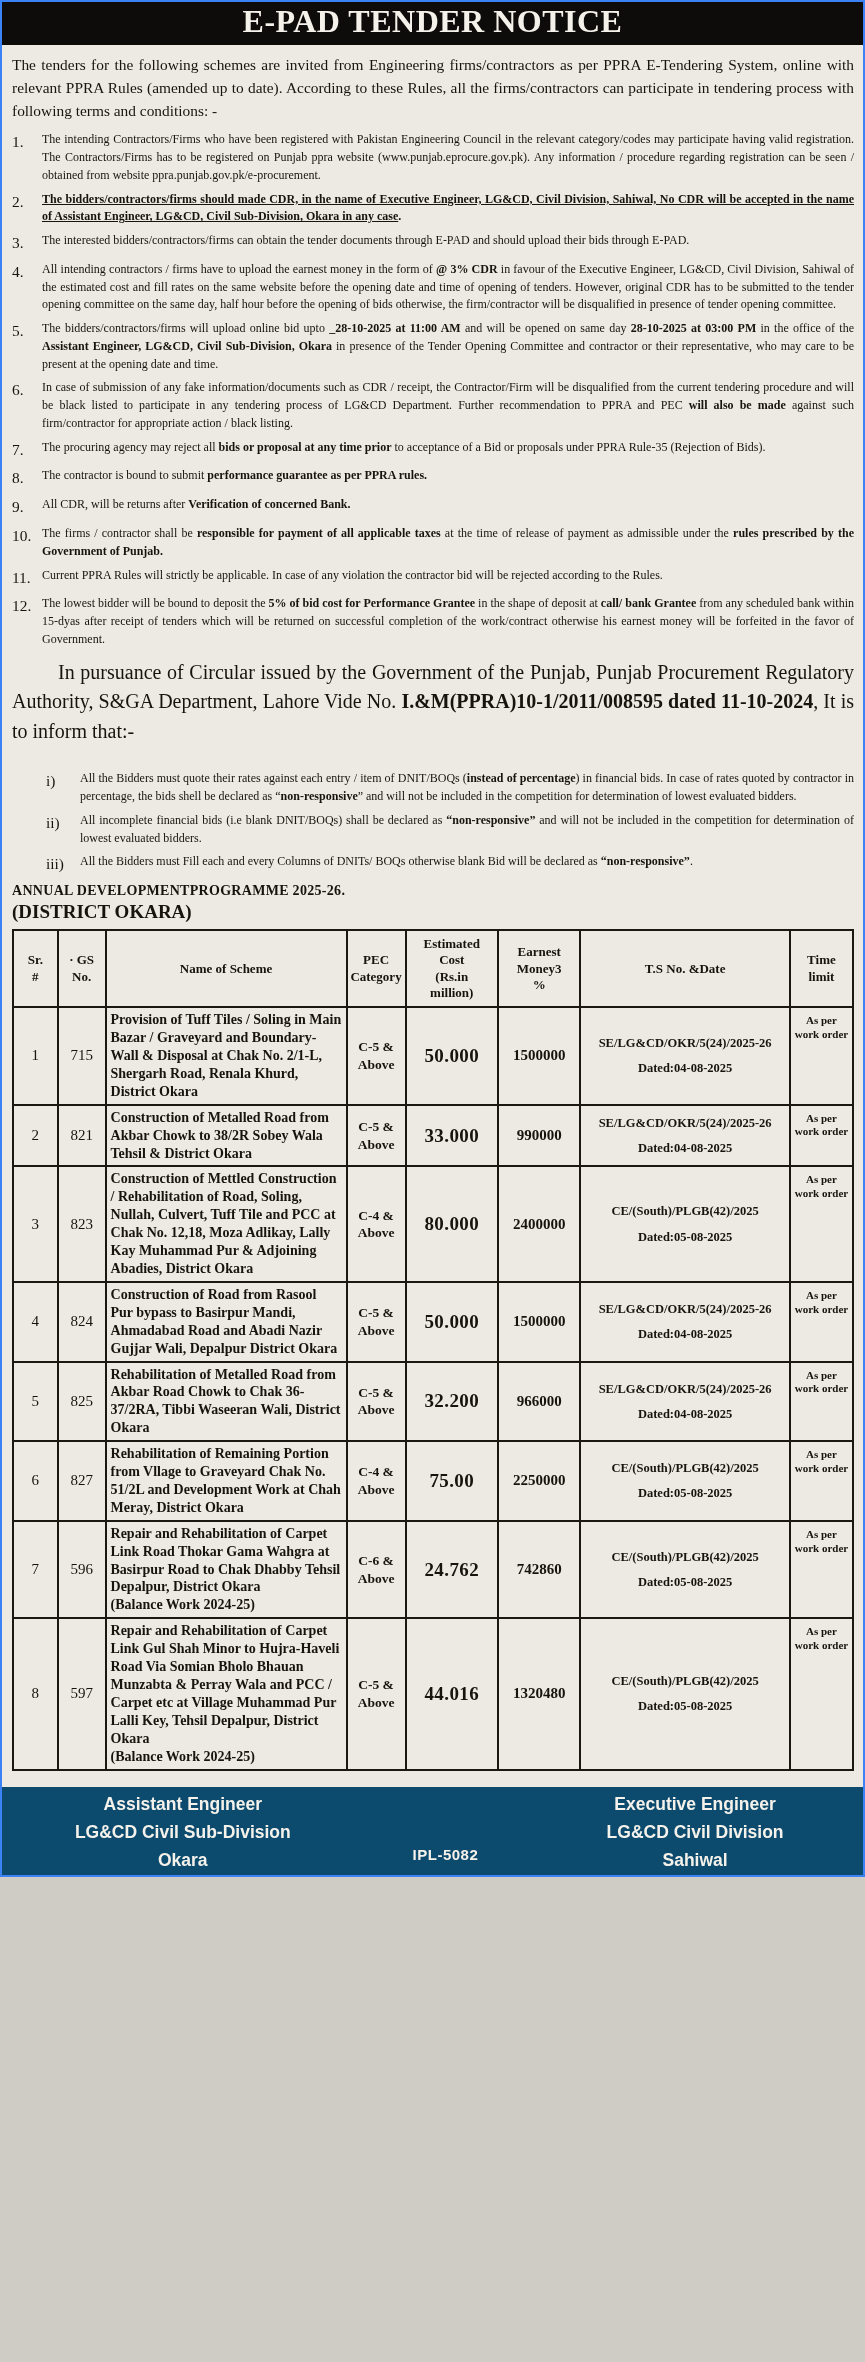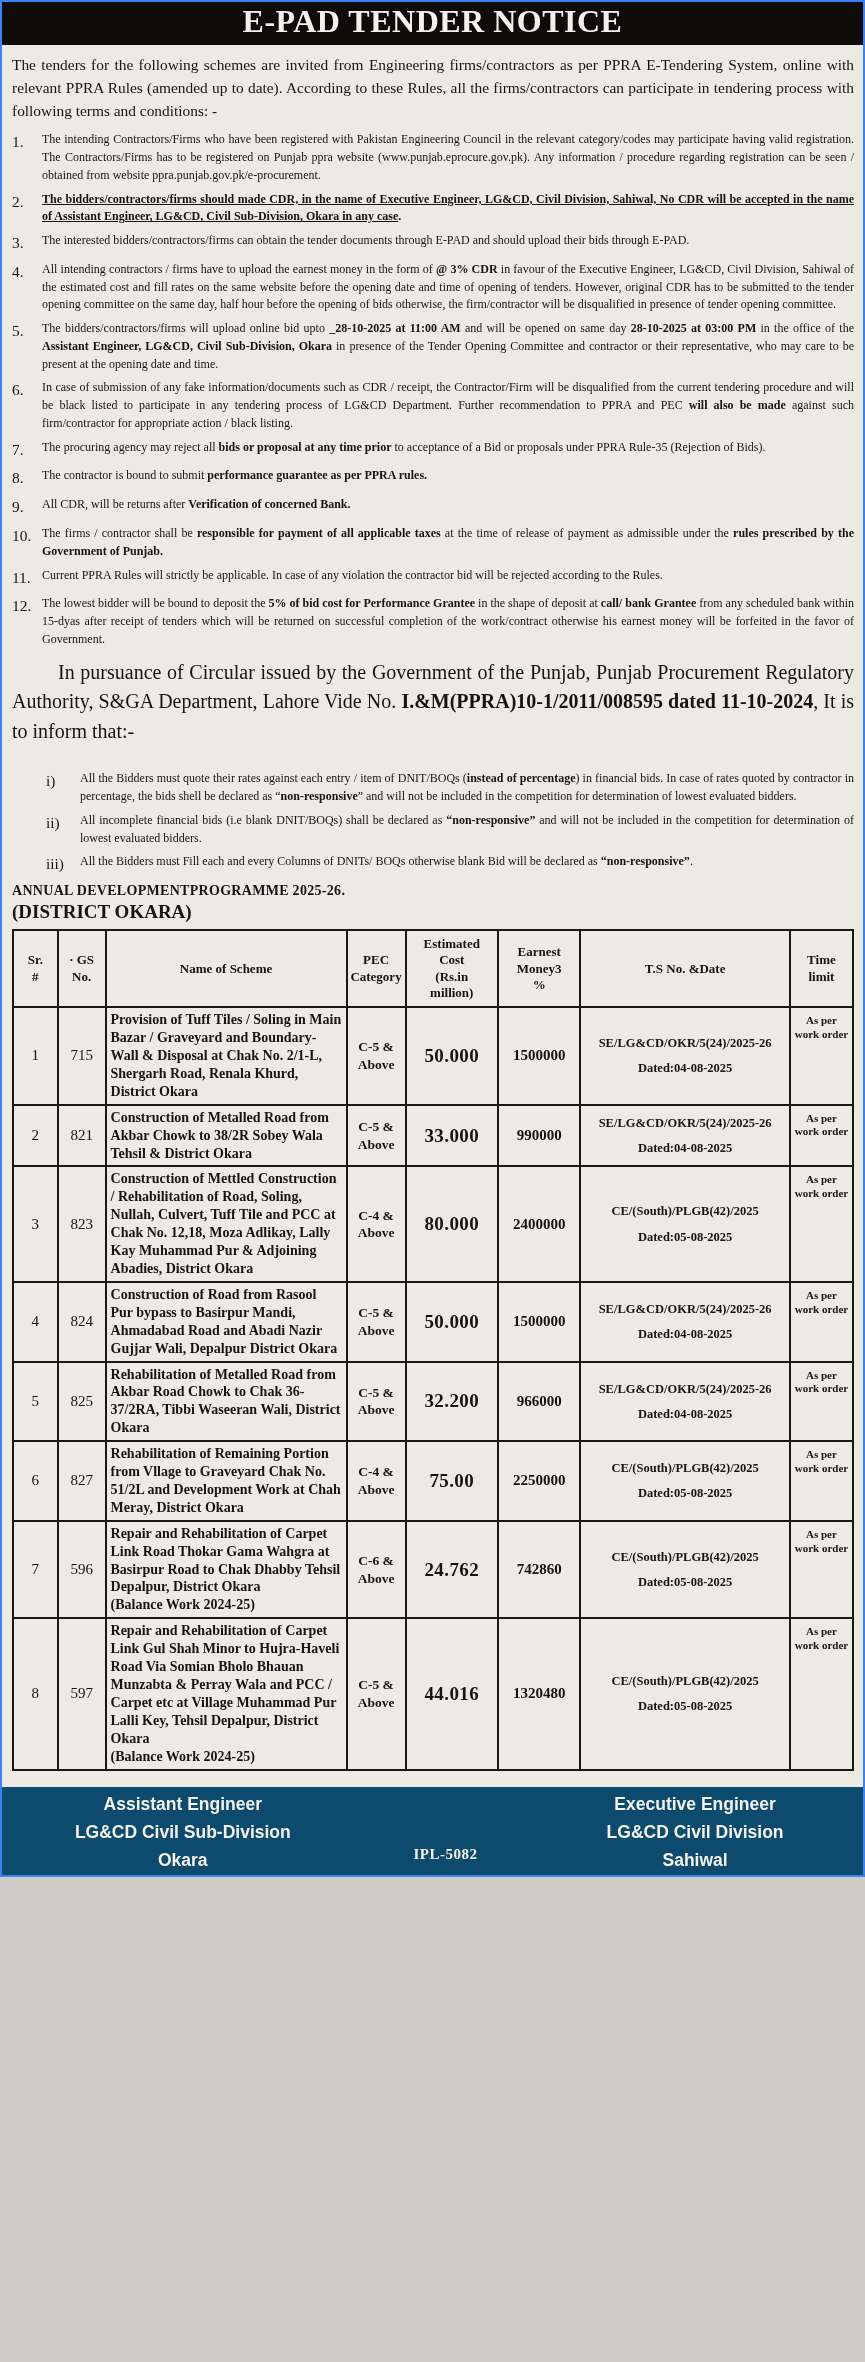--- a/index.html
+++ b/index.html
@@ -43,21 +43,21 @@
   td.c-time{text-align:center; vertical-align:top; font-weight:bold; font-size:11px; padding-top:6px; line-height:1.25;
             font-family:"Liberation Serif", serif;}
   .footerbar{
     background:#0c4a6e; color:#f5f2eb; display:flex; align-items:flex-end;
     min-height:88px; margin-top:10px;
   }
   .sig{text-align:center; font-family:"Liberation Sans", sans-serif; font-weight:bold;
        font-size:17.5px; line-height:1.62;}
   .sig-left{width:42%;}
   .ipl{width:19%; text-align:center; align-self:flex-end; padding-bottom:12px;
-       font-family:Liberation Serif, serif; font-weight:bold; font-size:15px; letter-spacing:.5px;}
+       font-family:Liberation Sans, sans-serif; font-weight:bold; font-size:15px; letter-spacing:.5px;}
   .sig-right{width:39%;}
 </style>
 </head>
 <body>
 
 <div class="page">
 
   <div class="titlebar">
     <span>E-PAD TENDER NOTICE</span>
   </div>

